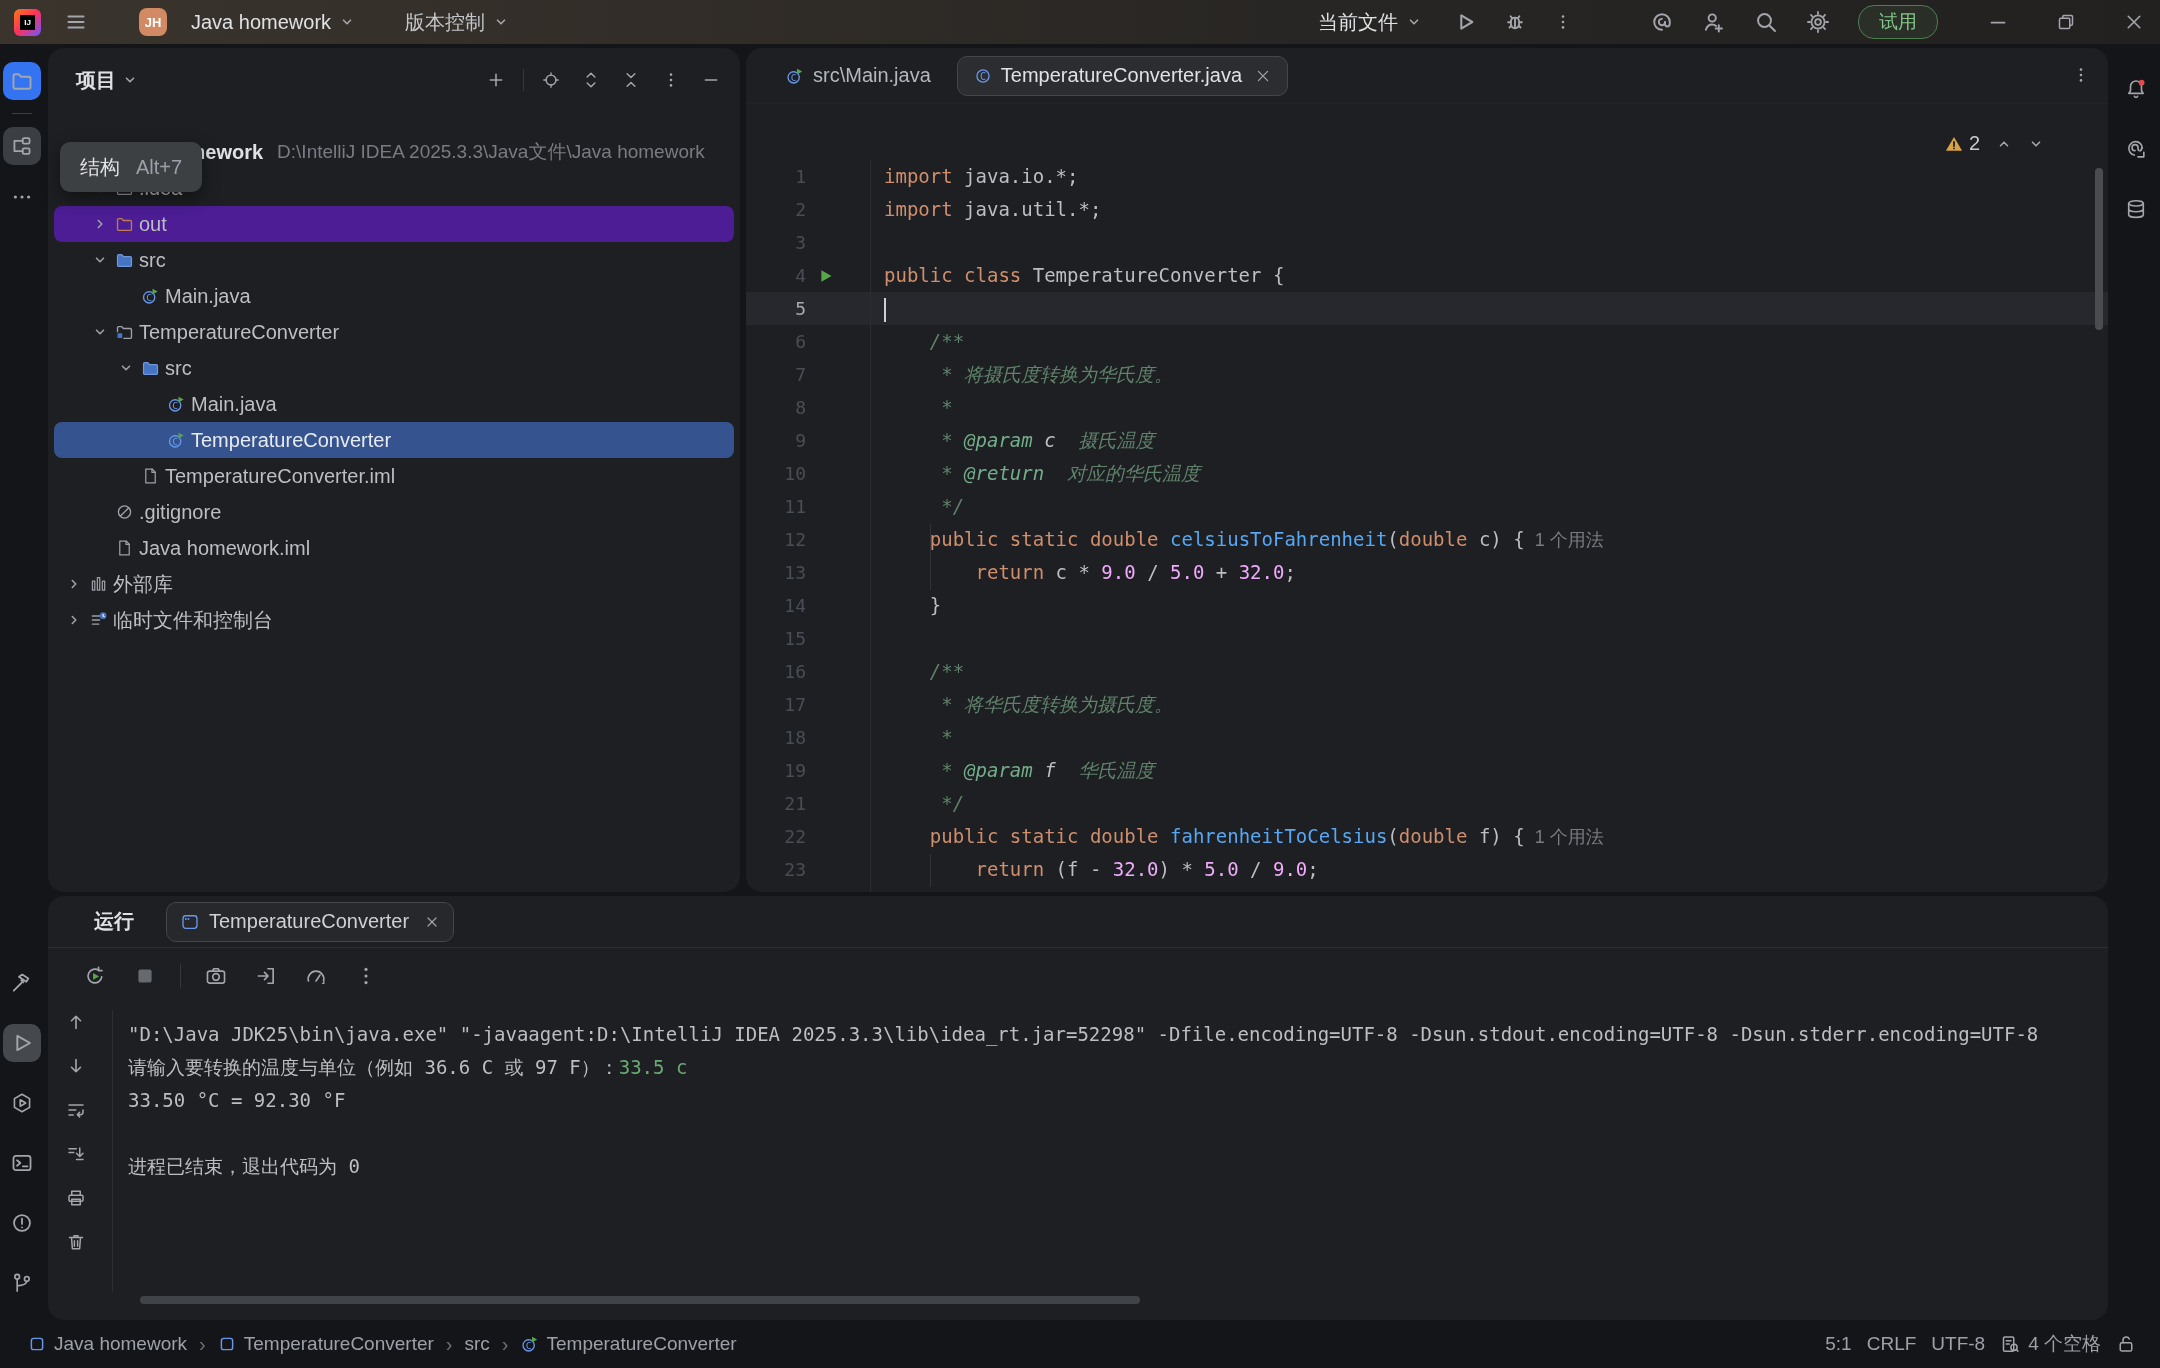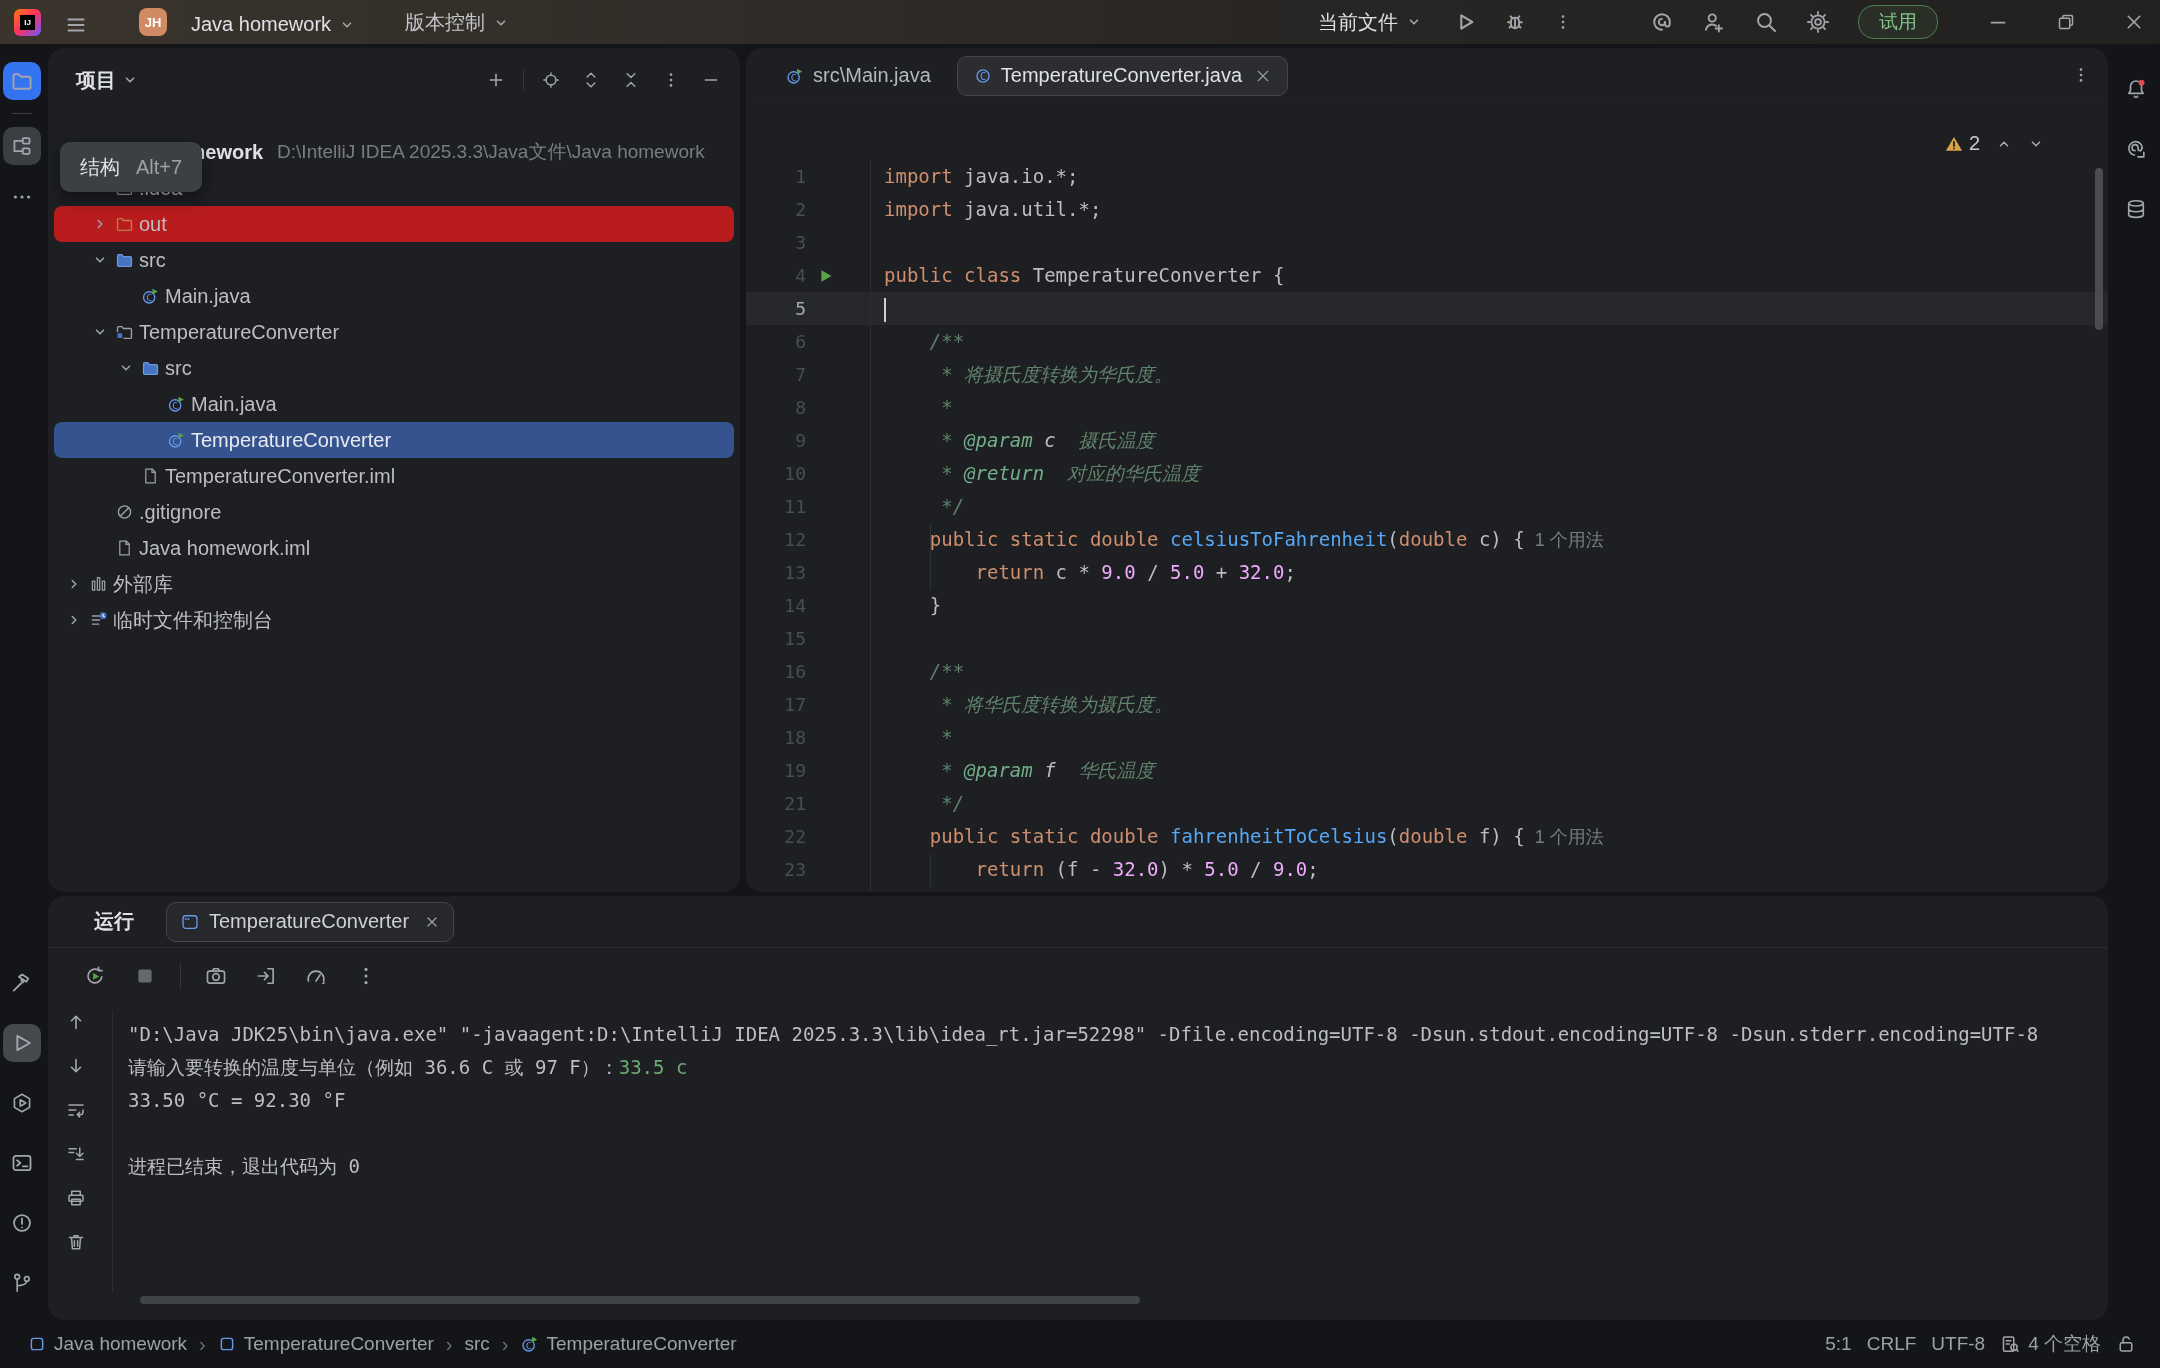--- a/index.html
+++ b/index.html
@@ -7,21 +7,21 @@
   .stage{position:relative;width:2160px;height:1368px;background:#141518;overflow:hidden;
          font-family:"Liberation Sans","DejaVu Sans",sans-serif;color:#BCBEC4;-webkit-font-smoothing:antialiased}
   .icon{display:inline-flex;width:20px;height:20px;color:#A2A5AB;flex:none;align-items:center;justify-content:center}
   .icon svg{width:100%;height:100%}
   .s16{width:16px;height:16px}.s18{width:18px;height:18px}.s22{width:22px;height:22px}.s24{width:24px;height:24px}
 
   
   .titlebar{position:absolute;left:0;top:0;width:2160px;height:44px;
             background:linear-gradient(90deg,#3a342d 0%,#322d28 30%,#282624 60%,#232120 100%);
             display:flex;align-items:center;font-size:20px;color:#DFE1E5}
-  .tb-left{display:flex;align-items:flex-end;gap:24px;padding-left:14px}
+  .tb-left{display:flex;align-items:center;gap:24px;padding-left:14px}
   .app-logo{width:27px;height:27px;border-radius:6px;background:linear-gradient(135deg,#F97A12,#FE315D 48%,#6B57FF);
             display:flex;align-items:center;justify-content:center}
   .app-logo b{width:15px;height:15px;background:#000;color:#fff;font-size:8px;font-weight:bold;
               display:flex;align-items:center;justify-content:center}
   .avatar{width:28px;height:28px;border-radius:8px;background:#D18A63;color:#fff;font-size:13px;font-weight:bold;
           display:flex;align-items:center;justify-content:center;margin-left:28px}
   .tb-widget{display:flex;align-items:center;gap:8px;background:none;border:none;color:#DFE1E5;
              font-size:20px;font-family:inherit;cursor:default}
   .tb-widget.dim{color:#C3C6CB;margin-left:26px}
   .icon-btn{background:none;border:none;display:inline-flex;align-items:center;justify-content:center;cursor:default;color:#A2A5AB}
@@ -56,21 +56,21 @@
   .pp-actions .icon-btn{width:30px;height:30px}
   .hdr-div{width:1px;height:22px;background:#35373B;margin:0 2px}
   .tree{position:absolute;left:0;top:86px;right:0}
   .trow{display:flex;align-items:center;height:36px;font-size:20px;color:#BCBEC4;margin:0 6px;border-radius:8px;position:relative}
   .trow .chev{width:24px;display:inline-flex;justify-content:center;color:#9DA0A8}
   .trow .ticon{width:25px;display:inline-flex}
   .trow .tlabel{margin-left:2px;white-space:nowrap}
   .trow .tlabel.bold{font-weight:bold;color:#DFE1E5}
   .trow .tpath{margin-left:14px;color:#787C82;font-size:19px;white-space:nowrap}
   .trow.selected{background:#35548F;color:#E8EAED}
-  .trow.hover{background:#b91c1c}
+  .trow.hover{background:#4c1d95}
 
   
   .tooltip{position:absolute;left:60px;top:142px;height:50px;background:#3D4043;border-radius:10px;
            display:flex;align-items:center;gap:16px;padding:0 20px;font-size:20px;color:#DFE1E5;
            box-shadow:0 6px 18px rgba(0,0,0,.45);z-index:30}
   .tooltip .shortcut{color:#9DA0A8}
 
   
   .tabbar{display:flex;align-items:center;height:56px;padding-left:24px;border-bottom:1px solid #222327;font-size:20px}
   .etab{display:flex;align-items:center;gap:9px;padding:0 16px;height:40px;color:#B4B8BE;background:none;border:none;font-size:20px;font-family:inherit}

